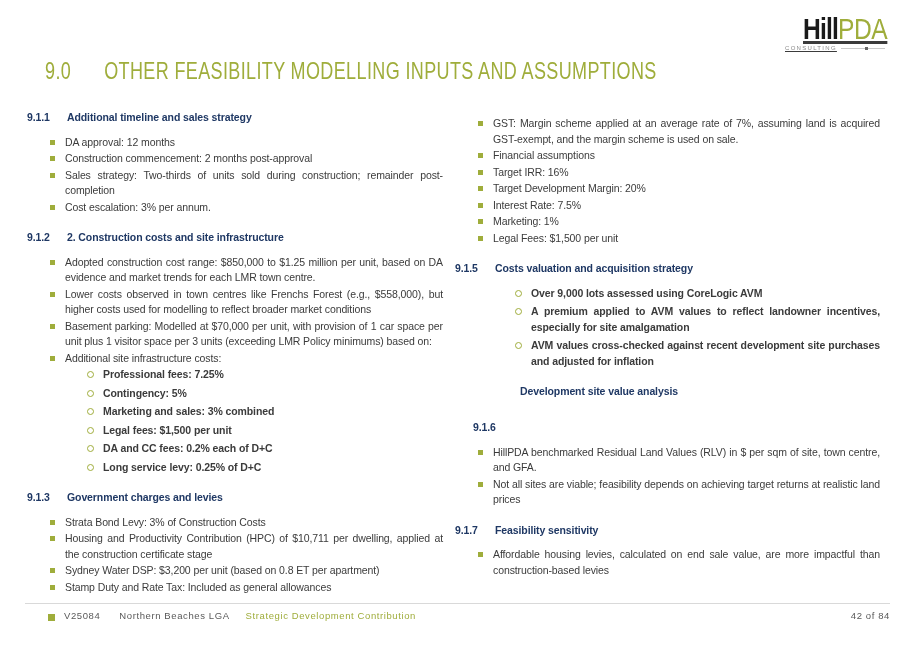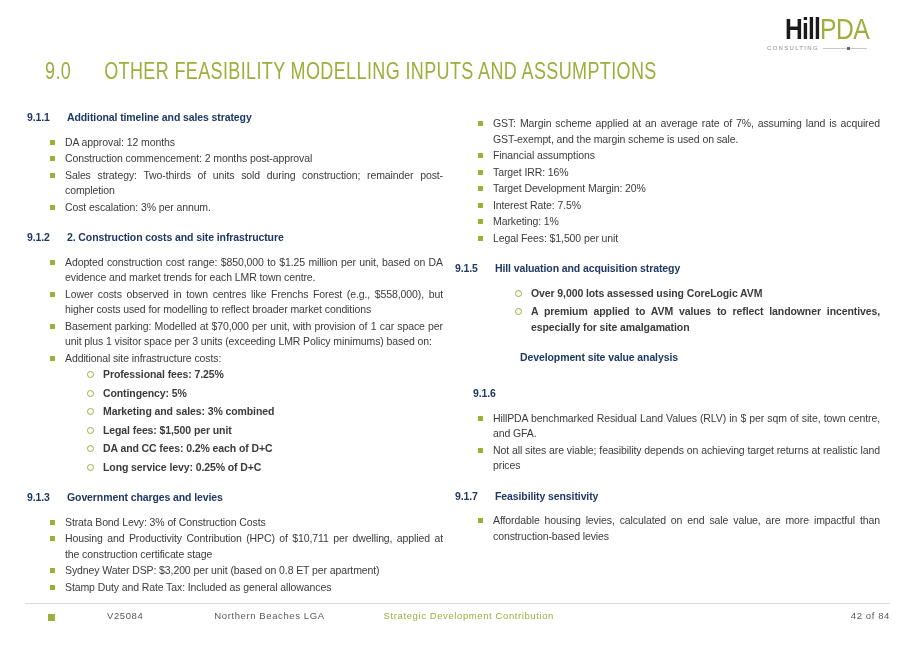--- a/index.html
+++ b/index.html
@@ -15,21 +15,21 @@
     position:relative;
     width:915px;height:647px;
     background:#ffffff;
     font-family:"Liberation Sans",sans-serif;
     color:var(--body);
     overflow:hidden;
     margin:0 auto;
   }
 
   
-  .logo{position:absolute;top:14px;right:48px;width:100px;}
+  .logo{position:absolute;top:14px;right:30px;width:100px;text-decoration:underline;}
   .logo-main{
     transform:scaleX(0.82);transform-origin:right top;
     font-size:30px;line-height:30px;white-space:nowrap;text-align:right;
   }
   .logo-hill{font-weight:900;color:var(--logo-black);letter-spacing:-1px;}
   .logo-pda{font-weight:400;color:var(--accent);letter-spacing:-0.5px;}
   .logo-sub{display:flex;align-items:center;margin-top:1px;}
   .logo-consulting{font-size:6px;letter-spacing:1.3px;color:#8a8a8a;}
   .logo-rule{position:relative;flex:1;height:1px;background:#c9c9c9;margin-left:4px;}
   .logo-dot{position:absolute;left:55%;top:-1px;width:3px;height:3px;background:#666;}
@@ -59,24 +59,24 @@
   .b2{position:relative;padding-left:76px;text-align:justify;margin-bottom:3px;font-weight:bold;}
   .marker-square{position:absolute;left:23px;top:5px;width:5px;height:5px;background:var(--accent);}
   .marker-circle{position:absolute;left:60px;top:4px;width:5px;height:5px;border:1px solid var(--accent);border-radius:50%;}
   .b-text{display:block;}
 
   
   .footer-rule{position:absolute;left:25px;right:25px;top:603px;border-top:1px solid var(--divider);}
   .footer{
     position:absolute;left:48px;right:25px;top:610px;
     display:flex;align-items:flex-end;
-    font-size:9.5px;letter-spacing:0.6px;color:var(--footer-text);gap:43px;
+    font-size:9.5px;letter-spacing:0.6px;color:var(--footer-text);
   }
   .footer-square{width:7px;height:7px;background:var(--accent);margin-right:9px;flex-shrink:0;}
-  .footer-lga{margin-left:28px;}
+  .footer-lga{margin-left:19px;}
   .footer-project{margin-left:16px;color:var(--accent);}
   .footer-spacer{flex:1;}
 </style>
 </head>
 <body>
 
 <div class="page">
 
   <div class="logo">
     <div class="logo-main"><span class="logo-hill">Hill</span><span class="logo-pda">PDA</span></div>
@@ -212,29 +212,33 @@
             <span class="b-text">Marketing: 1%</span>
           </div>
           <div class="b1">
             <span class="marker-square"></span>
             <span class="b-text">Legal Fees: $1,500 per unit</span>
           </div>
         </div>
         <div class="section">
           <div class="sec-head">
             <span class="sec-num">9.1.5</span>
-            <span class="sec-title">Hill valuation and acquisition strategy</span>
+            <span class="sec-title">Costs valuation and acquisition strategy</span>
           </div>
           <div class="b2">
             <span class="marker-circle"></span>
             <span class="b-text">Over 9,000 lots assessed using CoreLogic AVM</span>
           </div>
           <div class="b2">
             <span class="marker-circle"></span>
             <span class="b-text">A premium applied to AVM values to reflect landowner incentives, especially for site amalgamation</span>
+          </div>
+          <div class="b2">
+            <span class="marker-circle"></span>
+            <span class="b-text">AVM values cross-checked against recent development site purchases and adjusted for inflation</span>
           </div>
         </div>
         <div class="section indent">
           <div class="sec-head">
             <span class="sec-num">9.1.6</span>
             <span class="sec-title">Development site value analysis</span>
           </div>
           <div class="b1">
             <span class="marker-square"></span>
             <span class="b-text">HillPDA benchmarked Residual Land Values (RLV) in $ per sqm of site, town centre, and GFA.</span>

